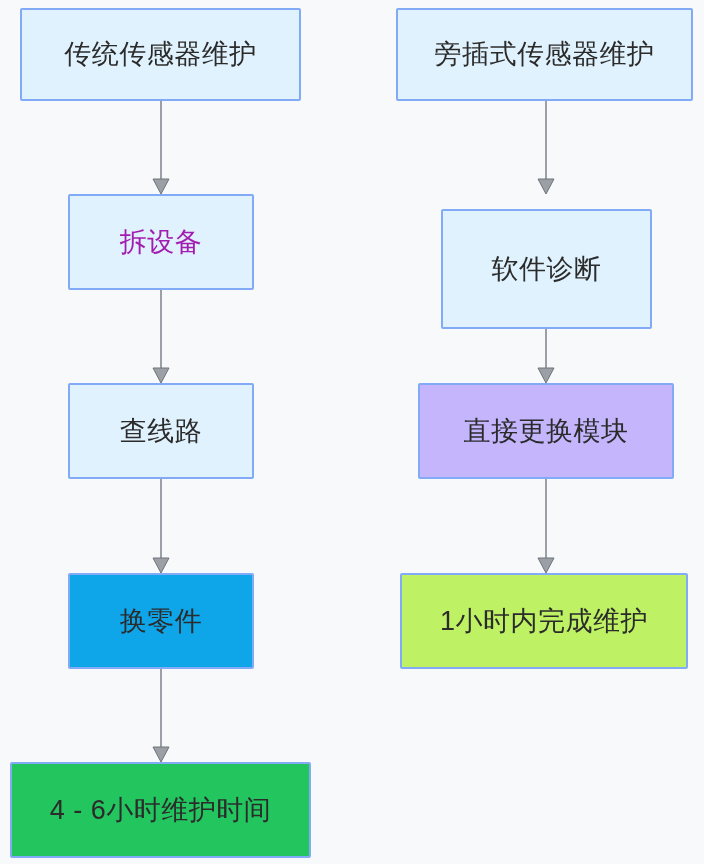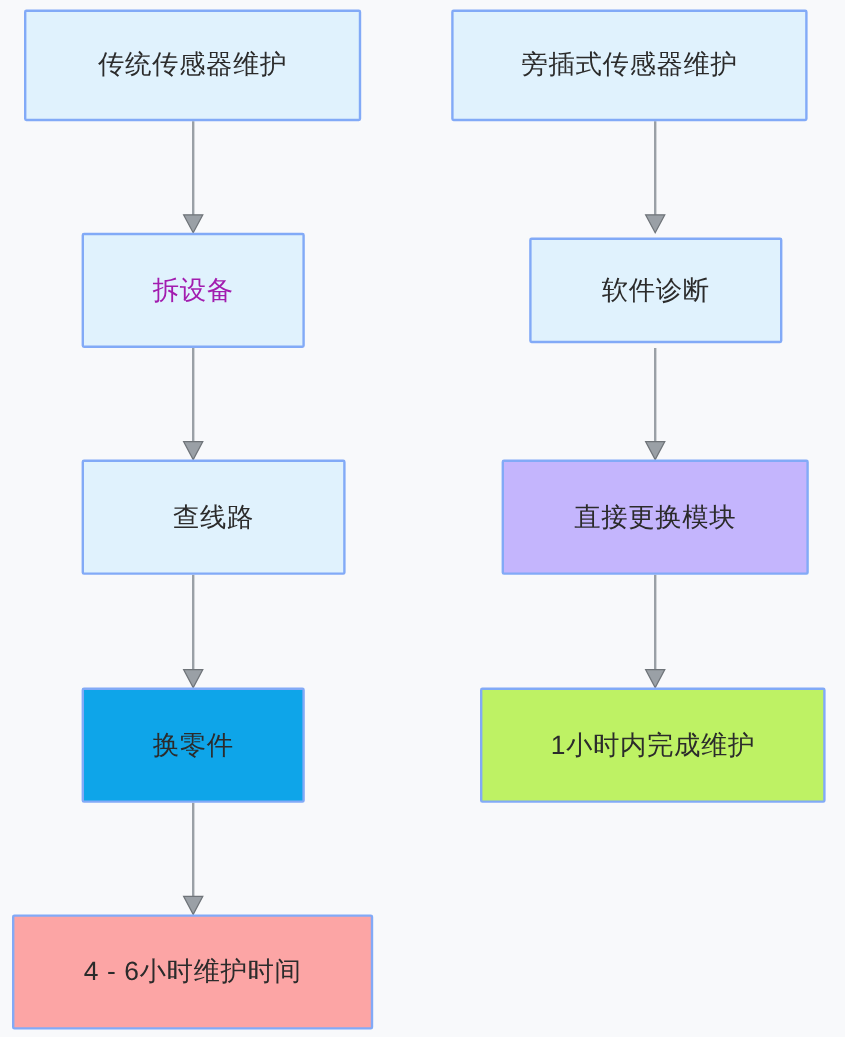--- a/index.html
+++ b/index.html
@@ -21,21 +21,21 @@
   .node {
     position: absolute;
     box-sizing: border-box;
     background: #e0f2fd;
     border: 2px solid #82aaf7;
     border-radius: 2px;
     display: flex;
     align-items: center;
     justify-content: center;
     color: #2b2b2b;
-    font-size: 22px;
+    font-size: 27px;
     letter-spacing: 0.5px;
     line-height: 1.2;
     text-align: center;
     white-space: nowrap;
   }
   .edge {
     position: absolute;
     pointer-events: none;
   }
   .edge svg {
@@ -81,27 +81,27 @@
           <line class="edge-line" x1="10" y1="0" x2="10" y2="83" stroke="#9aa0a6"></line>
           <polygon class="edge-head" points="2,78 18,78 10,93" fill="#9aa0a6"></polygon>
         </svg>
       </div>
       <div class="node" style="left: 20px; top: 8px; width: 281px; height: 93px; background: rgb(224, 242, 253); border-color: rgb(130, 170, 247); color: rgb(43, 43, 43);">
         <span>传统传感器维护</span>
       </div>
       <div class="node" style="left: 68px; top: 194px; width: 186px; height: 96px; background: rgb(224, 242, 253); border-color: rgb(130, 170, 247); color: #a21caf;">
         <span>拆设备</span>
       </div>
-      <div class="node" style="left: 68px; top: 383px; width: 220px; height: 96px; background: rgb(224, 242, 253); border-color: rgb(130, 170, 247); color: rgb(43, 43, 43);">
+      <div class="node" style="left: 68px; top: 383px; width: 186px; height: 96px; background: rgb(224, 242, 253); border-color: rgb(130, 170, 247); color: rgb(43, 43, 43);">
         <span>查线路</span>
       </div>
       <div class="node" style="left: 68px; top: 573px; width: 186px; height: 96px; background: #0ea5e9; border-color: rgb(130, 170, 247); color: rgb(43, 43, 43);">
         <span>换零件</span>
       </div>
-      <div class="node" style="left: 10px; top: 762px; width: 301px; height: 96px; background: #fca5a5; border-color: rgb(130, 170, 247); color: rgb(43, 43, 43);">
+      <div class="node" style="left: 10px; top: 762px; width: 301px; height: 96px; background: #22c55e; border-color: rgb(130, 170, 247); color: rgb(43, 43, 43);">
         <span>4 - 6小时维护时间</span>
       </div>
     </div>
     <div class="column-group">
       <div class="edge" style="left: 536px; top: 101px; width: 20px; height: 93px;">
         <svg width="20" height="93" viewBox="0 0 20 93">
           <line class="edge-line" x1="10" y1="0" x2="10" y2="83" stroke="#9aa0a6"></line>
           <polygon class="edge-head" points="2,78 18,78 10,93" fill="#9aa0a6"></polygon>
         </svg>
       </div>
@@ -110,24 +110,24 @@
           <line class="edge-line" x1="10" y1="0" x2="10" y2="83" stroke="#9aa0a6"></line>
           <polygon class="edge-head" points="2,78 18,78 10,93" fill="#9aa0a6"></polygon>
         </svg>
       </div>
       <div class="edge" style="left: 536px; top: 479px; width: 20px; height: 94px;">
         <svg width="20" height="94" viewBox="0 0 20 94">
           <line class="edge-line" x1="10" y1="0" x2="10" y2="84" stroke="#9aa0a6"></line>
           <polygon class="edge-head" points="2,79 18,79 10,94" fill="#9aa0a6"></polygon>
         </svg>
       </div>
-      <div class="node" style="left: 376px; top: 8px; width: 297px; height: 93px; background: rgb(224, 242, 253); border-color: rgb(130, 170, 247); color: rgb(43, 43, 43);">
+      <div class="node" style="left: 396px; top: 8px; width: 297px; height: 93px; background: rgb(224, 242, 253); border-color: rgb(130, 170, 247); color: rgb(43, 43, 43);">
         <span>旁插式传感器维护</span>
       </div>
-      <div class="node" style="left: 441px; top: 198px; width: 211px; height: 88px; background: rgb(224, 242, 253); border-color: rgb(130, 170, 247); color: rgb(43, 43, 43);">
+      <div class="node" style="left: 441px; top: 209px; width: 211px; height: 120px; background: rgb(224, 242, 253); border-color: rgb(130, 170, 247); color: rgb(43, 43, 43);">
         <span>软件诊断</span>
       </div>
       <div class="node" style="left: 418px; top: 383px; width: 256px; height: 96px; background: #c4b5fd; border-color: rgb(130, 170, 247); color: rgb(43, 43, 43);">
         <span>直接更换模块</span>
       </div>
       <div class="node" style="left: 400px; top: 573px; width: 288px; height: 96px; background: #bef264; border-color: rgb(130, 170, 247); color: rgb(43, 43, 43);">
         <span>1小时内完成维护</span>
       </div>
     </div>
   </div>

